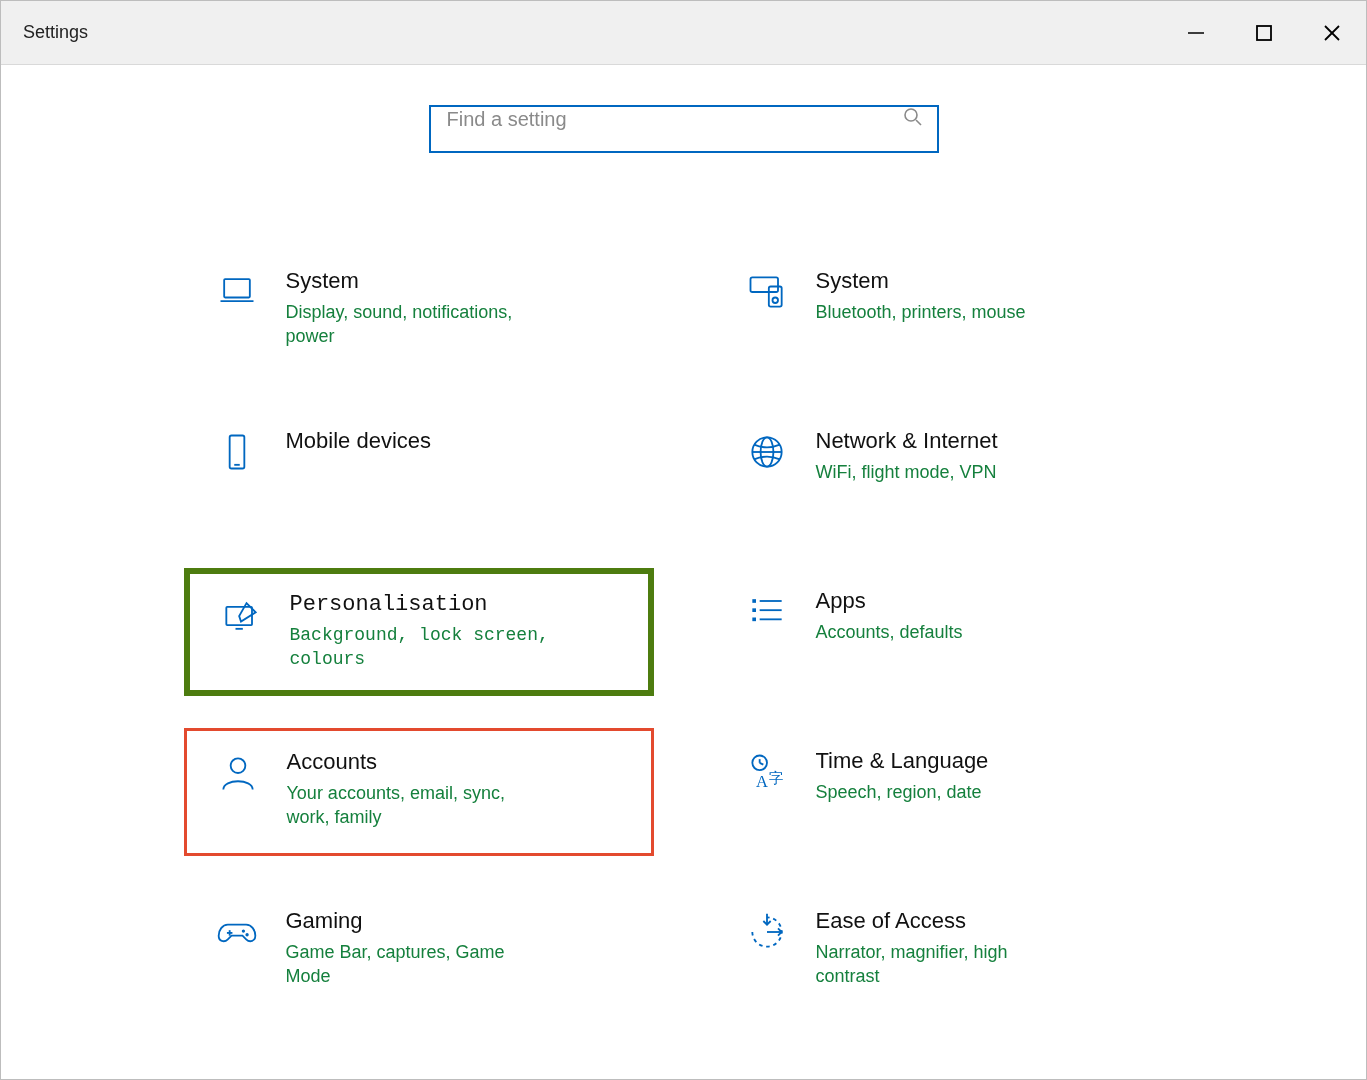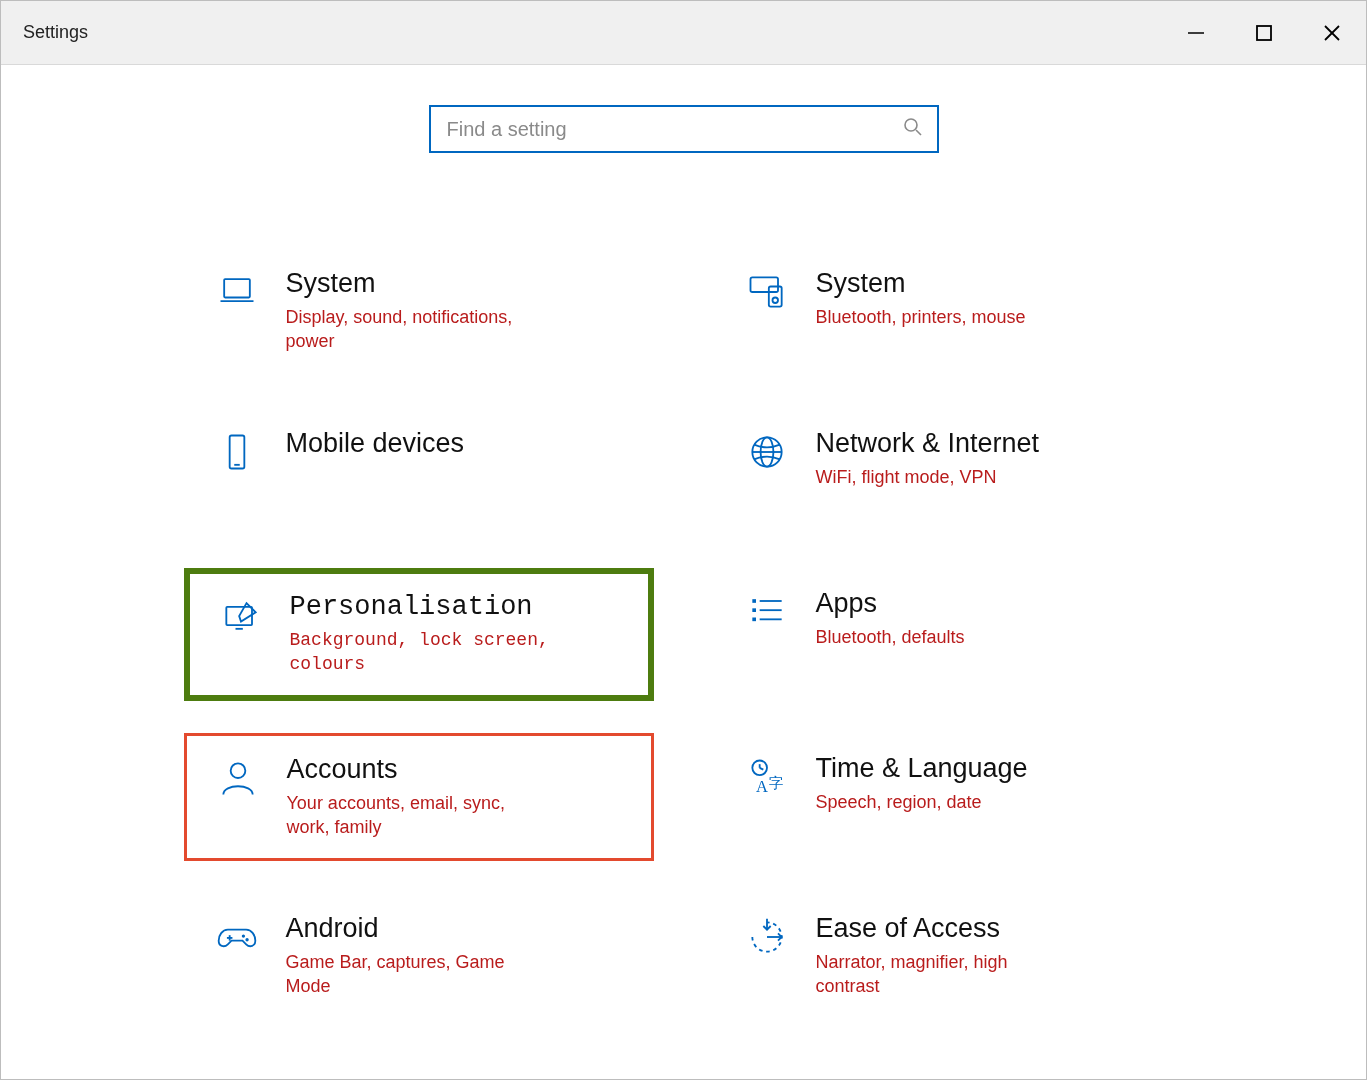--- a/index.html
+++ b/index.html
@@ -38,21 +38,21 @@
   }
   .content {
     flex: 1;
     display: flex; flex-direction: column; align-items: center;
     padding-top: 40px;
     overflow: hidden;
   }
   .search-wrap {
     width: 510px; height: 48px;
     border: 2px solid #0067c0;
-    display: flex; align-items: center;
+    display: flex; align-items: flex-start;
     padding: 0 14px;
     gap: 26px;
   }
   .search-wrap input {
     flex: 1; border: none; outline: none;
     font-size: 20px; color: #000;
     background: transparent;
   }
   .search-wrap input::placeholder { color: #8a8a8a; }
   .search-icon { color: #8a8a8a; }
@@ -74,22 +74,22 @@
   }
   .tile.selected { border: 6px solid #4d7c0f; font-family: Liberation Mono, monospace; }
   .tile.highlight { border: 3px solid #e34a2e; }
   .tile .iconbox {
     width: 62px; flex: 0 0 62px;
     display: flex; justify-content: center;
     padding-top: 2px;
   }
   .tile .iconbox svg { width: 44px; height: 44px; }
   .tile .text { flex: 1; padding-left: 18px; }
-  .tile .t-title { font-size: 27px; color: #111; margin-bottom: 6px; }
-  .tile .t-desc  { font-size: 18px; color: #b91c1c; line-height: 1.35; max-width: 260px; }
+  .tile .t-title { font-size: 22px; color: #111; margin-bottom: 6px; }
+  .tile .t-desc  { font-size: 18px; color: #15803d; line-height: 1.35; max-width: 260px; }
   .blue { stroke: #0067c0; fill: none; stroke-width: 2; }
 </style>
 </head>
 <body>
 
 <div class="window">
 
   <div class="titlebar">
     <span class="title">Settings</span>
     <div class="win-controls">
@@ -203,21 +203,21 @@
             <rect x="8" y="10" width="4" height="4" fill="#0067c0"></rect>
               <line class="blue" x1="16" y1="12" x2="40" y2="12" stroke-width="3"></line>
             <rect x="8" y="20" width="4" height="4" fill="#0067c0"></rect>
               <line class="blue" x1="16" y1="22" x2="40" y2="22" stroke-width="3"></line>
             <rect x="8" y="30" width="4" height="4" fill="#0067c0"></rect>
               <line class="blue" x1="16" y1="32" x2="40" y2="32" stroke-width="3"></line>
           </svg>
         </div>
         <div class="text">
           <div class="t-title">Apps</div>
-          <div class="t-desc">Bluetooth, defaults</div>
+          <div class="t-desc">Accounts, defaults</div>
         </div>
       </div>
 
       <div class="tile highlight">
         <div class="iconbox">
           <svg viewBox="0 0 48 48">
               <circle class="blue" cx="24" cy="16" r="8"></circle>
               <path class="blue" d="M8 42 C8 30 40 30 40 42"></path>
             </svg>
         </div>
@@ -247,21 +247,21 @@
         <div class="iconbox">
           <svg viewBox="0 0 48 48">
             <path class="blue" d="M14 16 h20 c6 0 10 6 10 12 s-6 8-10 4 l-4-4 h-12 l-4 4 c-4 4-10 2-10-4 s4-12 10-12 z"></path>
             <line class="blue" x1="16" y1="22" x2="16" y2="28"></line>
               <line class="blue" x1="13" y1="25" x2="19" y2="25"></line>
             <circle cx="31" cy="23" r="1.8" fill="#0067c0"></circle>
               <circle cx="35" cy="27" r="1.8" fill="#0067c0"></circle>
           </svg>
         </div>
         <div class="text">
-          <div class="t-title">Android</div>
+          <div class="t-title">Gaming</div>
           <div class="t-desc">Game Bar, captures, Game Mode</div>
         </div>
       </div>
 
       <div class="tile">
         <div class="iconbox">
           <svg viewBox="0 0 48 48">
             <path class="blue" d="M8 24 A16 16 0 1 0 24 8" stroke-dasharray="4 4"></path>
             <line class="blue" x1="24" y1="4" x2="24" y2="16"></line>
             <polyline class="blue" points="20,12 24,16 28,12"></polyline>

